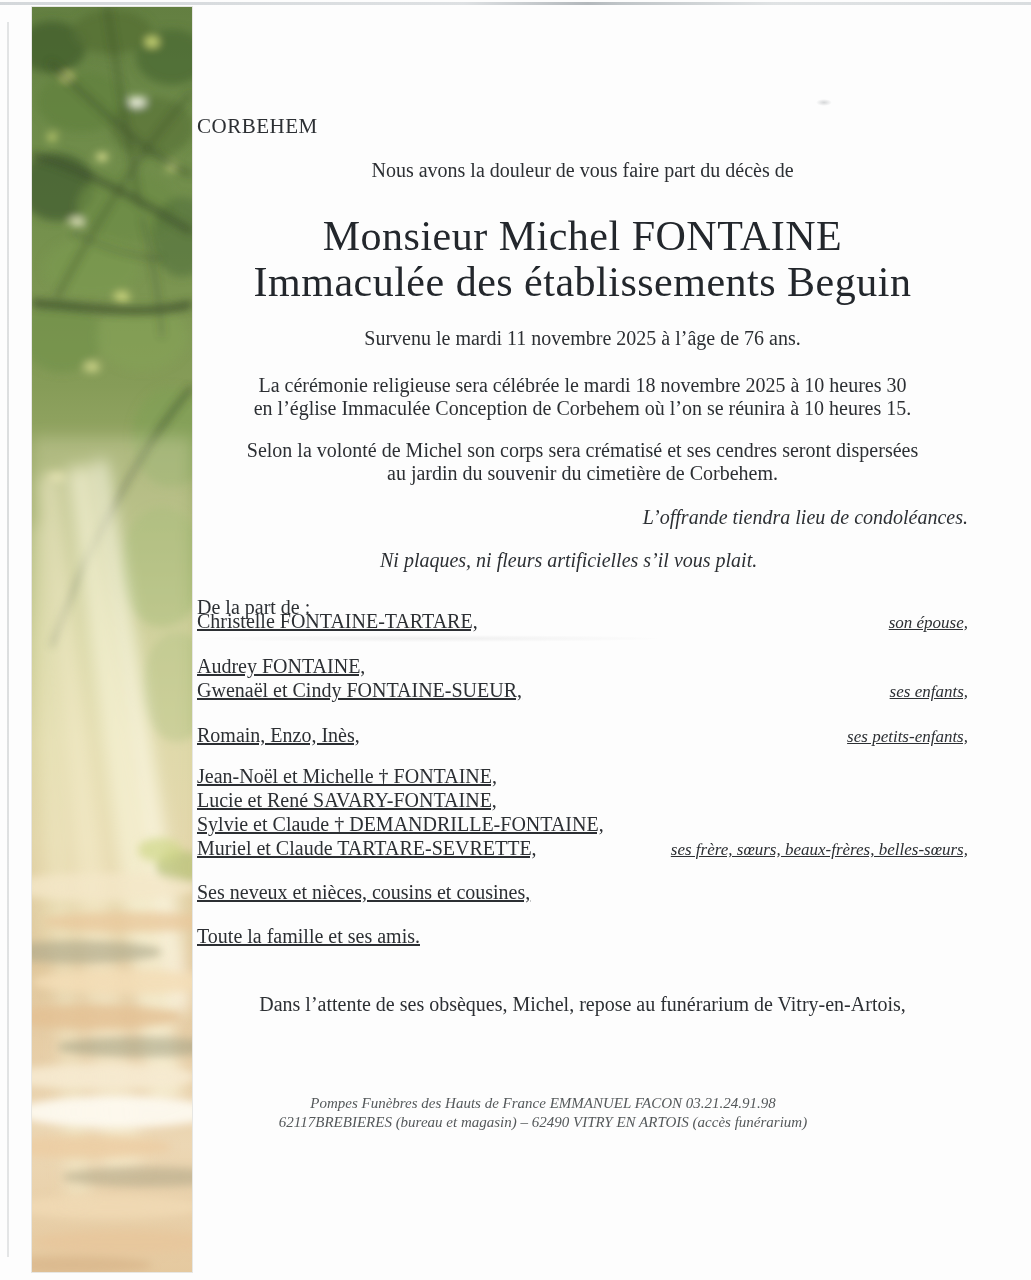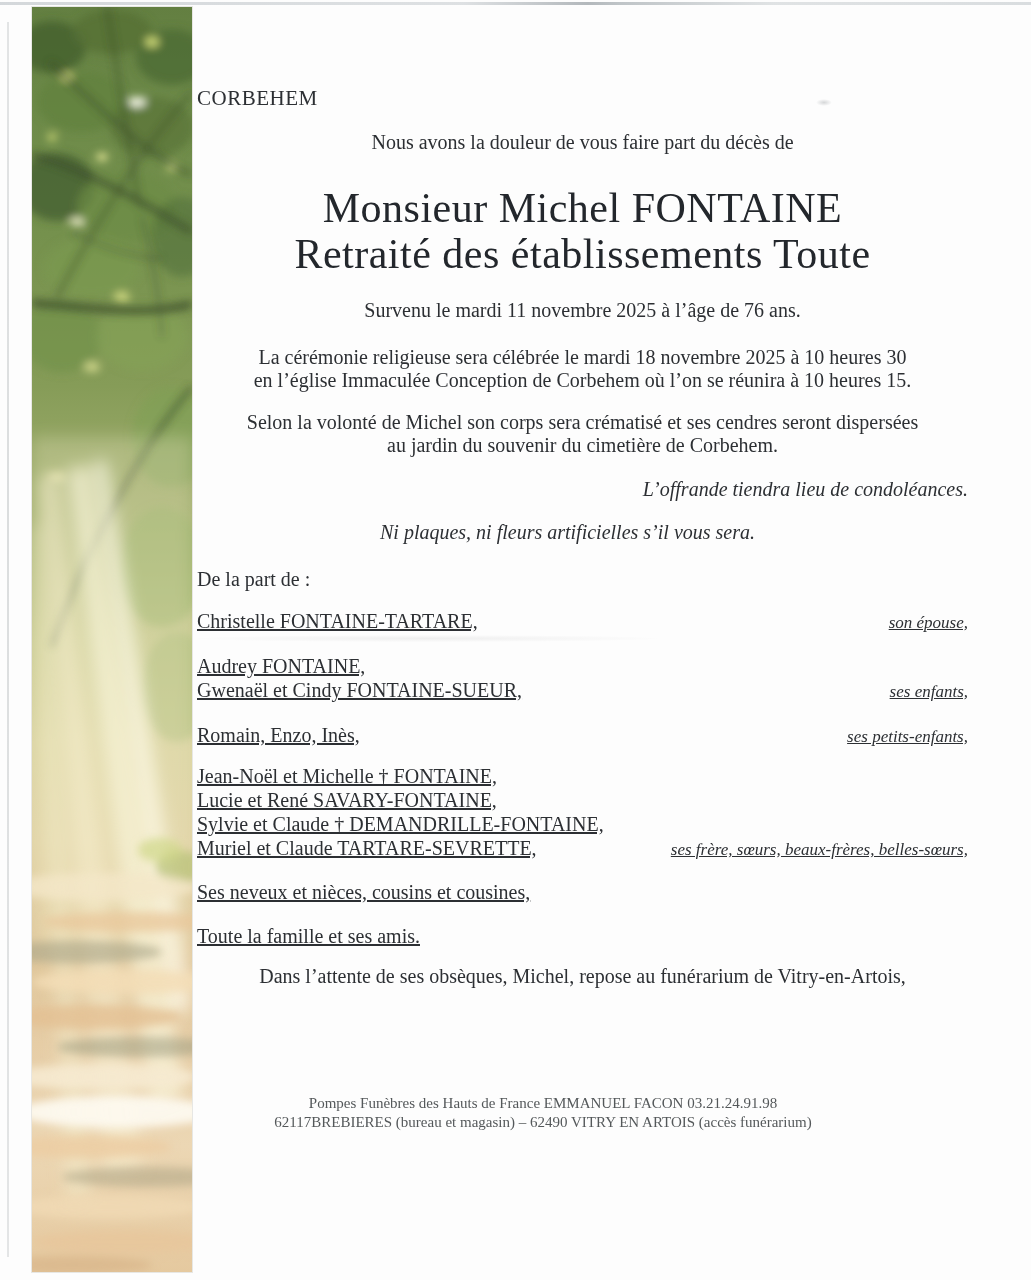--- a/index.html
+++ b/index.html
@@ -18,33 +18,33 @@
   .smudge{position:absolute;border-radius:50%;}
   .sm1{top:99px;left:816px;width:16px;height:7px;background:radial-gradient(ellipse,rgba(120,126,131,.30),rgba(120,126,131,0) 70%);}
   .sm2{top:449px;left:74px;width:12px;height:5px;background:radial-gradient(ellipse,rgba(125,125,125,.35),rgba(125,125,125,0) 70%);}
   .sm3{top:635px;left:197px;width:460px;height:7px;background:radial-gradient(ellipse,rgba(150,150,150,.14),rgba(150,150,150,0) 75%);}
   
   .photo{position:absolute;left:32px;top:7px;width:160px;height:1265px;overflow:hidden;
     box-shadow:0 0 0 1px rgba(190,190,180,.35);}
   .photo svg{display:block;}
   
   .content{position:absolute;left:197px;top:0;width:771px;height:1280px;}
-  .abs{position:absolute;width:100%;}
+  .abs{position:absolute;width:100%;margin-top:28px;}
   .body-text{font-size:20px;line-height:23px;}
   .center{text-align:center;}
   .right{text-align:right;}
   .town{font-size:21px;letter-spacing:.5px;}
   .title{font-size:42px;font-weight:400;color:#23272c;letter-spacing:.5px;white-space:nowrap;text-align:center;}
   .italic{font-style:italic;}
   .row{position:absolute;width:100%;display:flex;justify-content:space-between;align-items:flex-end;text-decoration:underline;}
   .names{font-size:20px;line-height:24px;}
   .relation{font-size:17px;font-style:italic;white-space:nowrap;padding-left:10px;}
   .repose{font-size:20px;line-height:27px;}
   .footer{position:absolute;left:0;width:692px;text-align:center;
-    font-size:15px;line-height:19px;color:#54585a;}
+    font-size:15px;line-height:19px;color:#54585a;font-style:italic;}
 </style>
 </head>
 <body>
 
 <div class="page">
 
   <div class="scan-top"></div>
   <div class="scan-left"></div>
   <div class="smudge sm1"></div>
   <div class="smudge sm2"></div>
@@ -138,33 +138,33 @@
     </svg>
   </div>
 
   <div class="content">
 
     <div class="abs town" style="top:86px">CORBEHEM</div>
 
     <div class="abs body-text center" style="top:131px">Nous avons la douleur de vous faire part du décès de</div>
 
     <div class="abs title" style="top:184px">Monsieur Michel FONTAINE</div>
-    <div class="abs title" style="top:230px">Retraité des établissements Toute</div>
+    <div class="abs title" style="top:230px">Immaculée des établissements Beguin</div>
 
     <div class="abs body-text center" style="top:299px">Survenu le mardi 11 novembre 2025 à l’âge de 76 ans.</div>
 
     <div class="abs body-text center" style="top:346px">La cérémonie religieuse sera célébrée le mardi 18 novembre 2025 à 10 heures 30</div>
     <div class="abs body-text center" style="top:369px">en l’église Immaculée Conception de Corbehem où l’on se réunira à 10 heures 15.</div>
 
     <div class="abs body-text center" style="top:411px">Selon la volonté de Michel son corps sera crématisé et ses cendres seront dispersées</div>
     <div class="abs body-text center" style="top:434px">au jardin du souvenir du cimetière de Corbehem.</div>
 
     <div class="abs body-text italic right" style="top:478px">L’offrande tiendra lieu de condoléances.</div>
 
-    <div class="abs body-text italic" style="top:521px;left:183px;width:auto">Ni plaques, ni fleurs artificielles s’il vous sera.</div>
+    <div class="abs body-text italic" style="top:521px;left:183px;width:auto">Ni plaques, ni fleurs artificielles s’il vous plait.</div>
 
     <div class="abs body-text" style="top:568px">De la part de :</div>
 
     <div class="row" style="top:609px">
       <div class="names">
         <div>Christelle FONTAINE-TARTARE,</div>
       </div>
       <div class="relation">son épouse,</div>
     </div>
 

